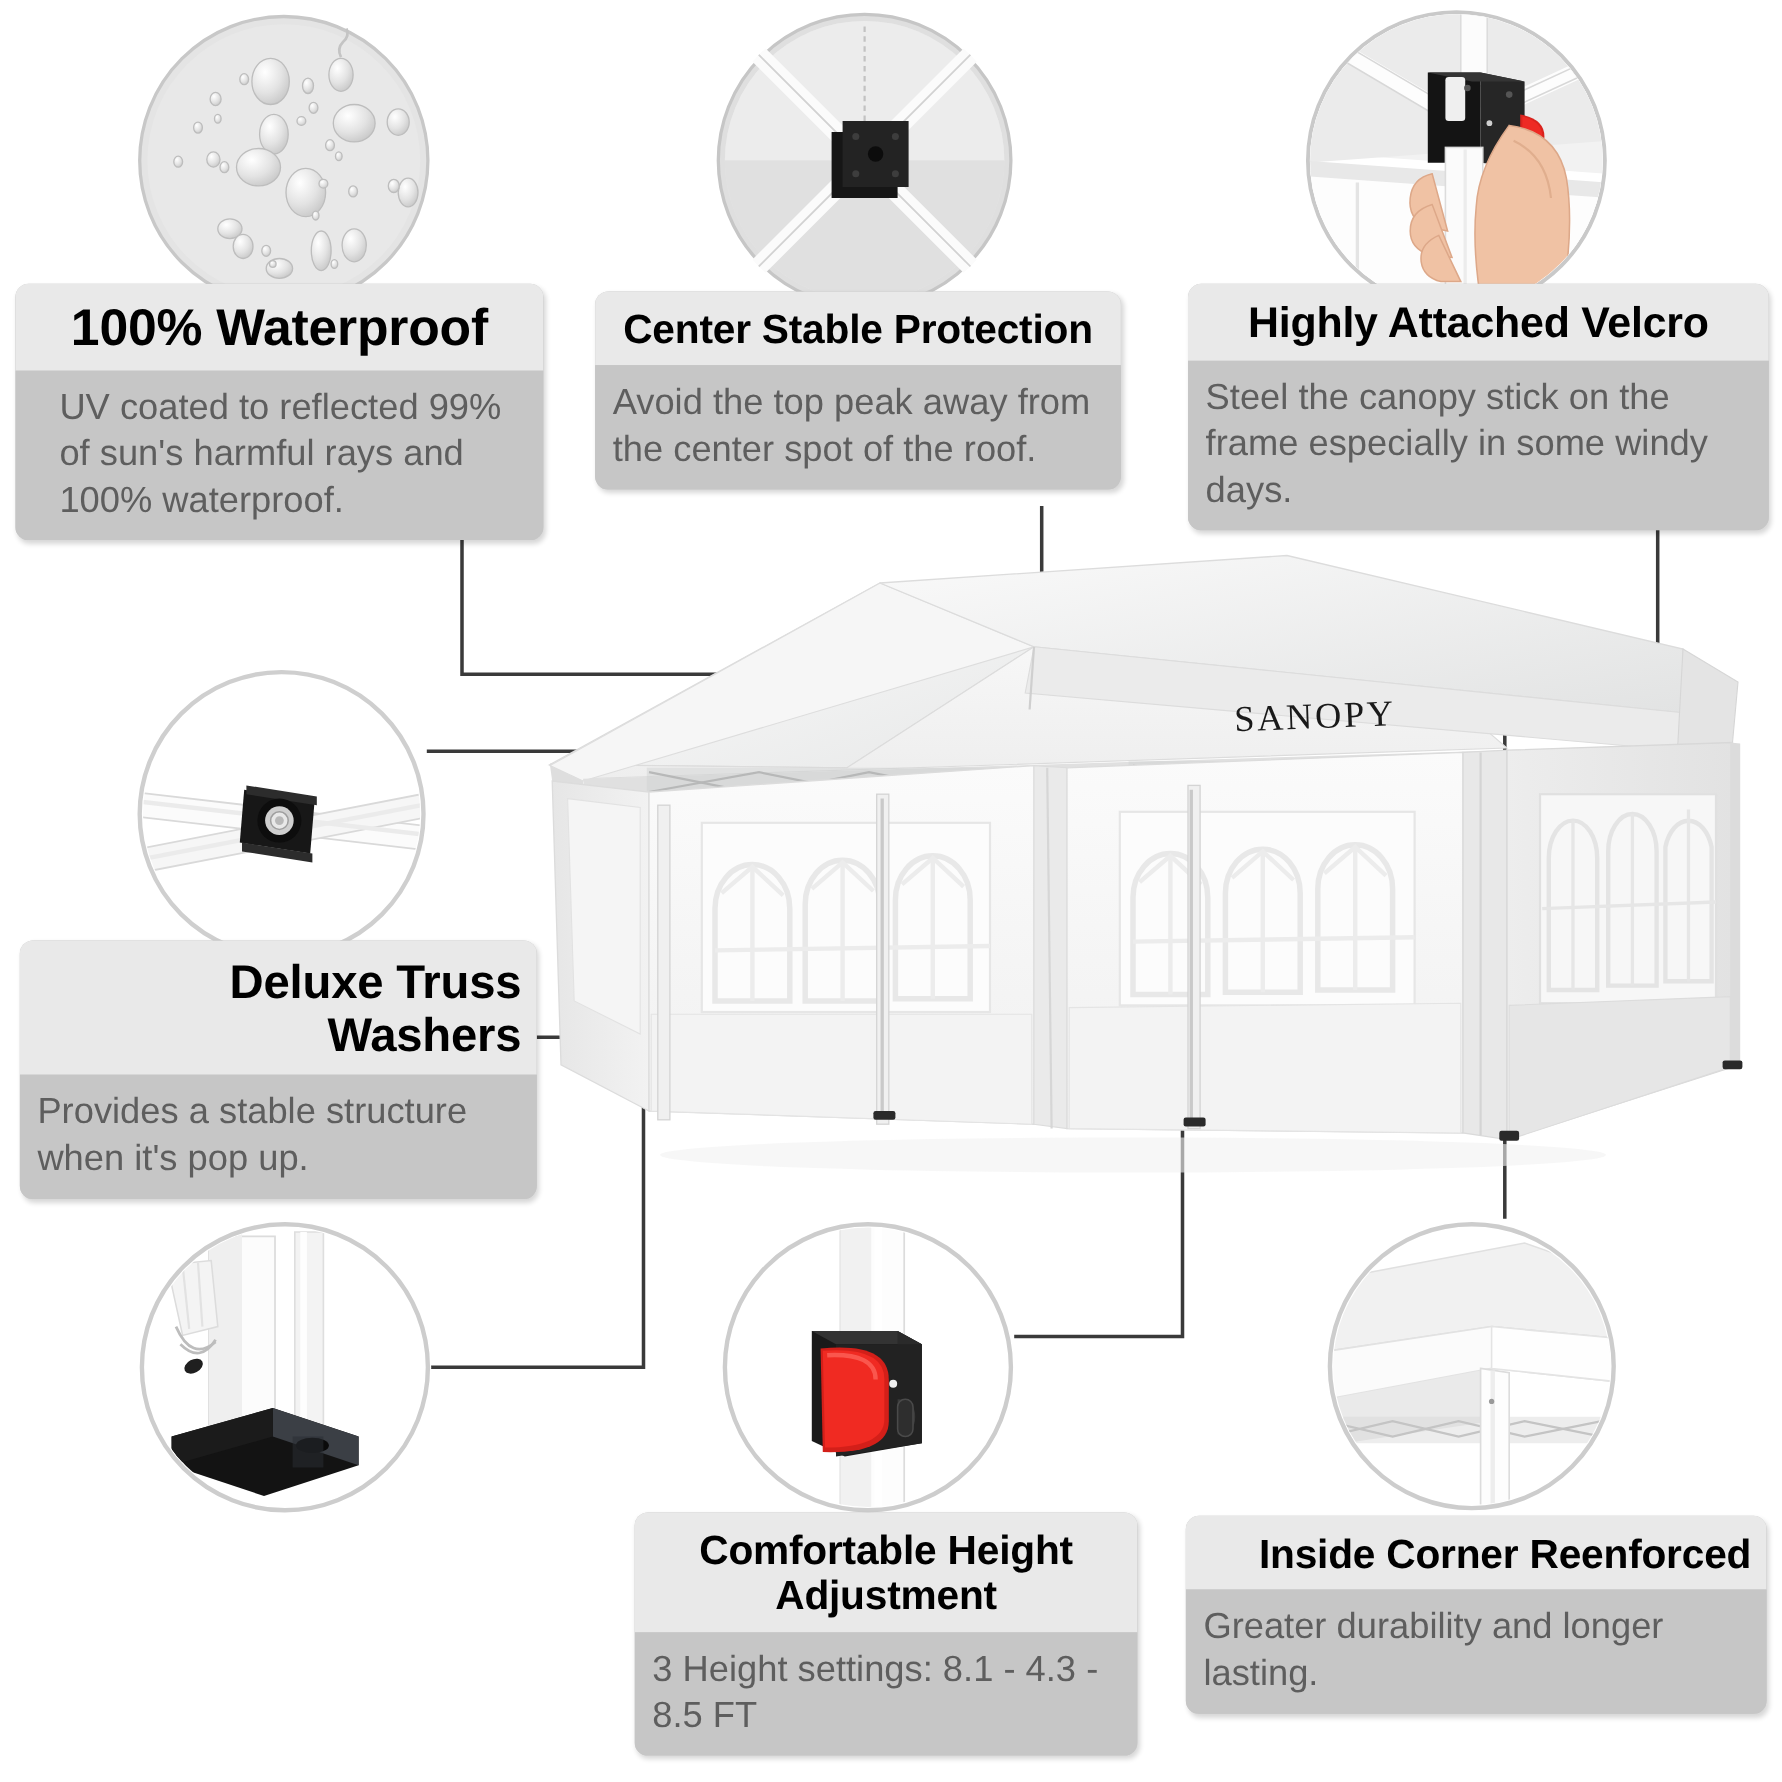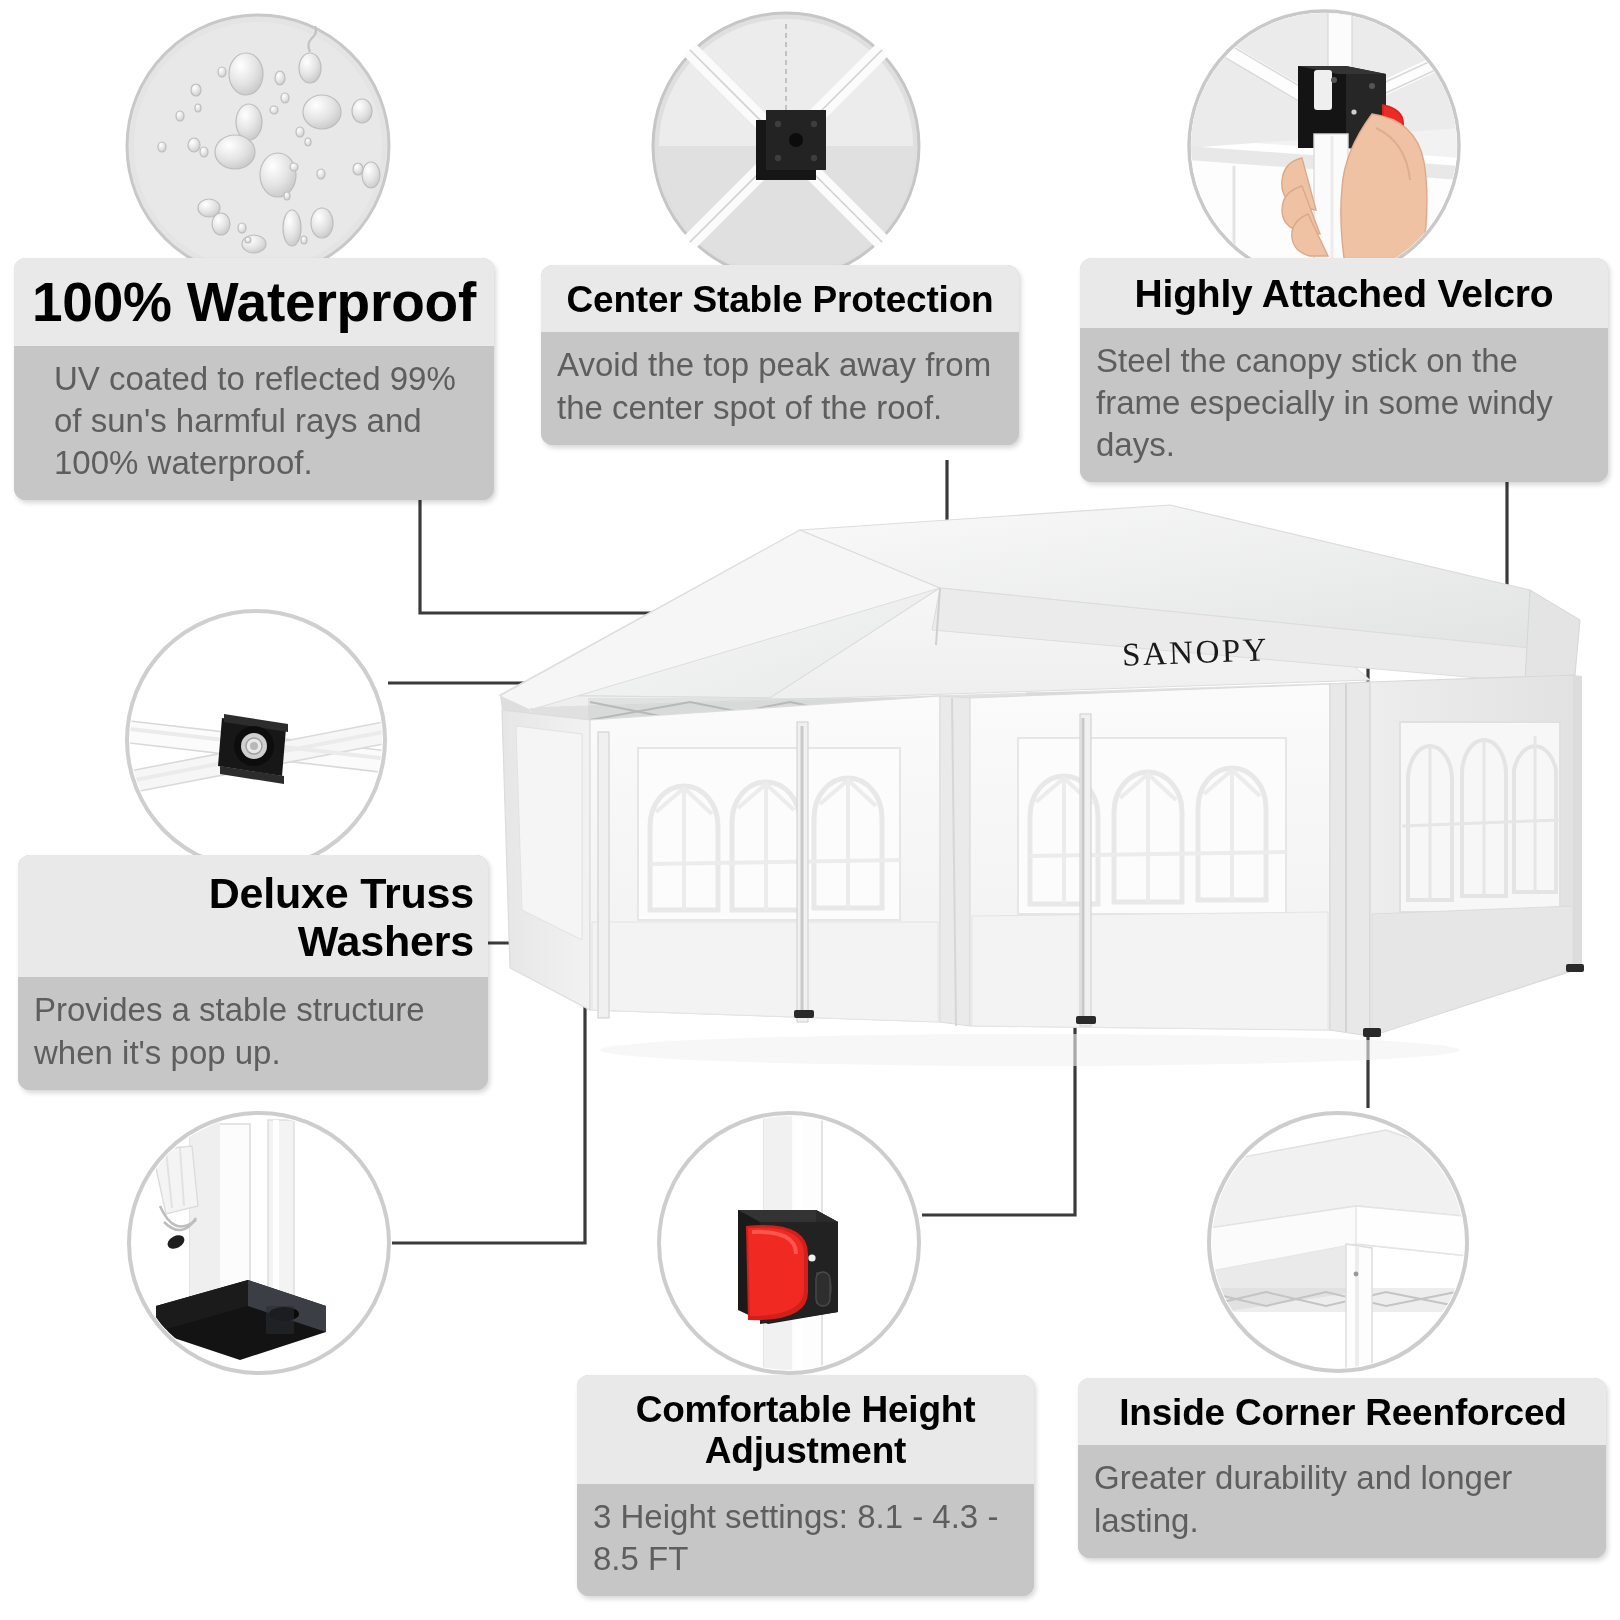--- a/index.html
+++ b/index.html
@@ -53,21 +53,21 @@
   }
   .card-body {
     background: #c6c6c6;
     color: #5e5e5e;
     padding: 12px 16px 16px 16px;
     line-height: 1.28;
   }
 
   
   #card-waterproof { left: 14px;  top: 258px;  width: 480px; }
-  #card-waterproof .card-head { font-size: 55px; }
+  #card-waterproof .card-head { font-size: 47px; }
   #card-waterproof .card-body { font-size: 33px; padding-left: 40px; }
 
   #card-center { left: 541px; top: 265px; width: 478px; }
   #card-center .card-head { font-size: 37px; }
   #card-center .card-body { font-size: 33px; }
 
   #card-velcro { left: 1080px; top: 258px; width: 528px; }
   #card-velcro .card-head { font-size: 39px; }
   #card-velcro .card-body { font-size: 33px; }
 
@@ -77,21 +77,21 @@
 
   #card-foot { left: 20px; top: 1383px; width: 468px; }
   #card-foot .card-head { font-size: 39px; }
   #card-foot .card-body { font-size: 33px; }
 
   #card-height { left: 553px; top: 1375px; width: 457px; margin-left: 24px; }
   #card-height .card-head { font-size: 37px; }
   #card-height .card-body { font-size: 33px; }
 
   #card-corner { left: 1078px; top: 1378px; width: 528px; }
-  #card-corner .card-head { font-size: 37px; padding-left: 16px; text-align: center; }
+  #card-corner .card-head { font-size: 37px; padding-left: 16px; text-align: right; }
   #card-corner .card-body { font-size: 33px; }
 
   
   .circle {
     position: absolute;
     border-radius: 50%;
     overflow: hidden;
     z-index: 20;
     background: #ffffff;
   }

